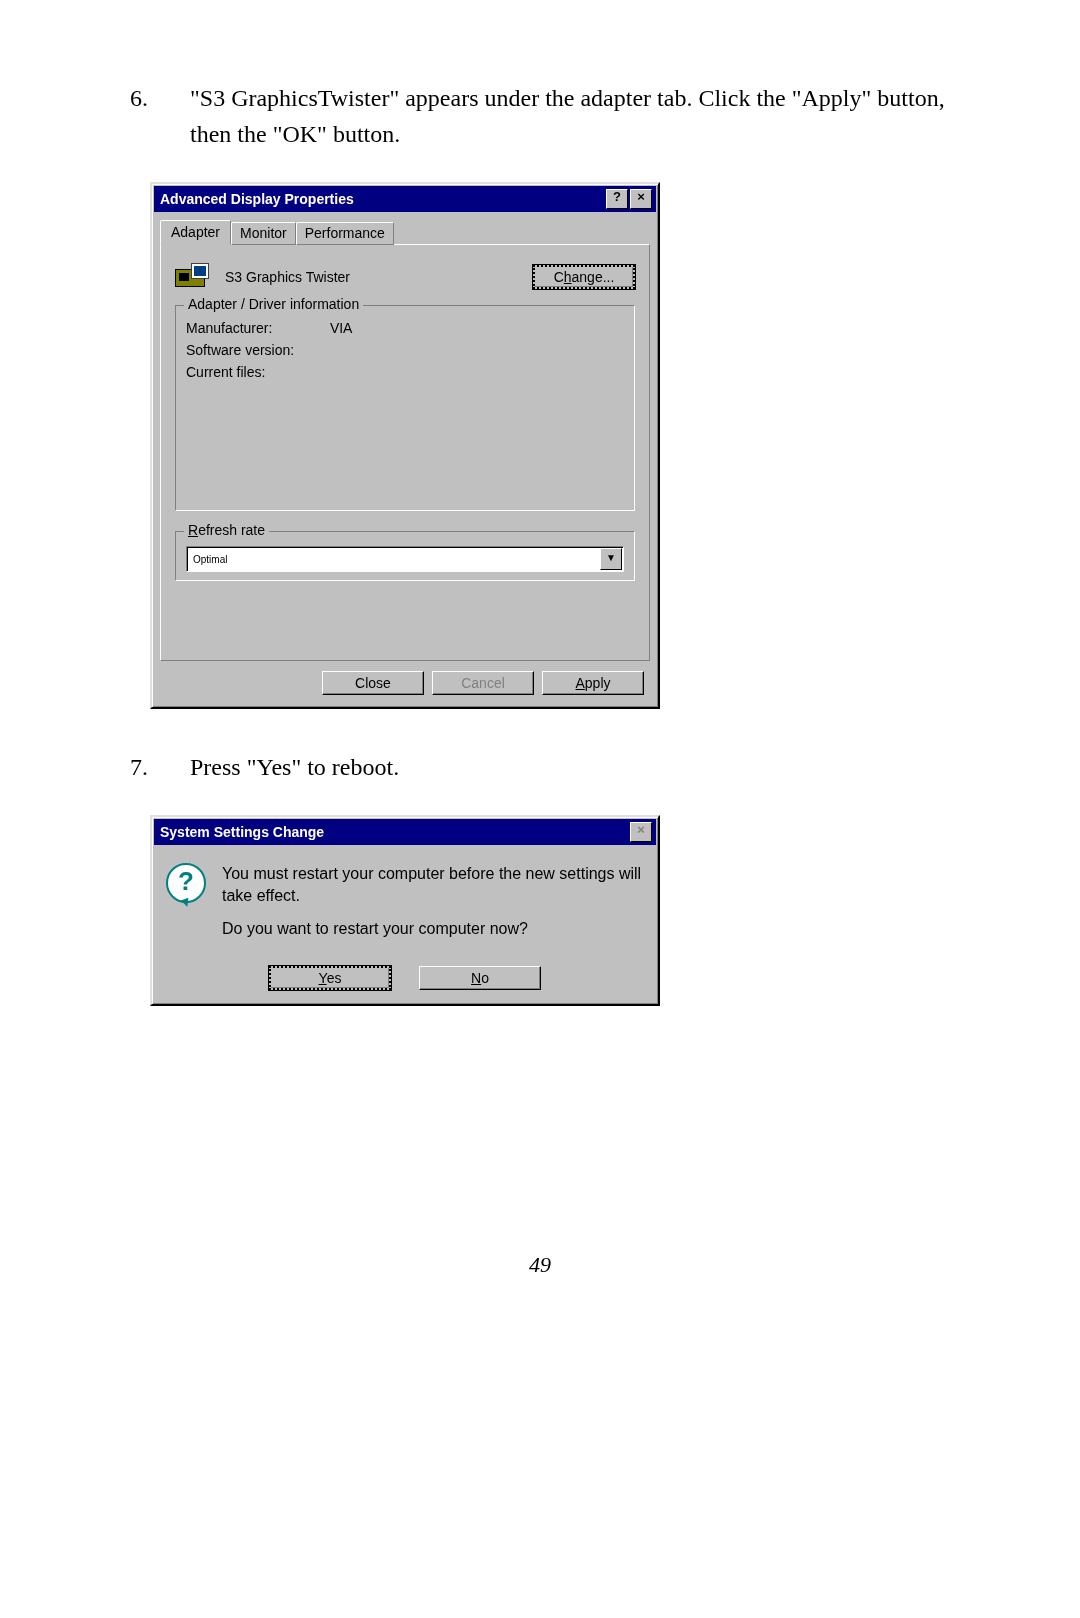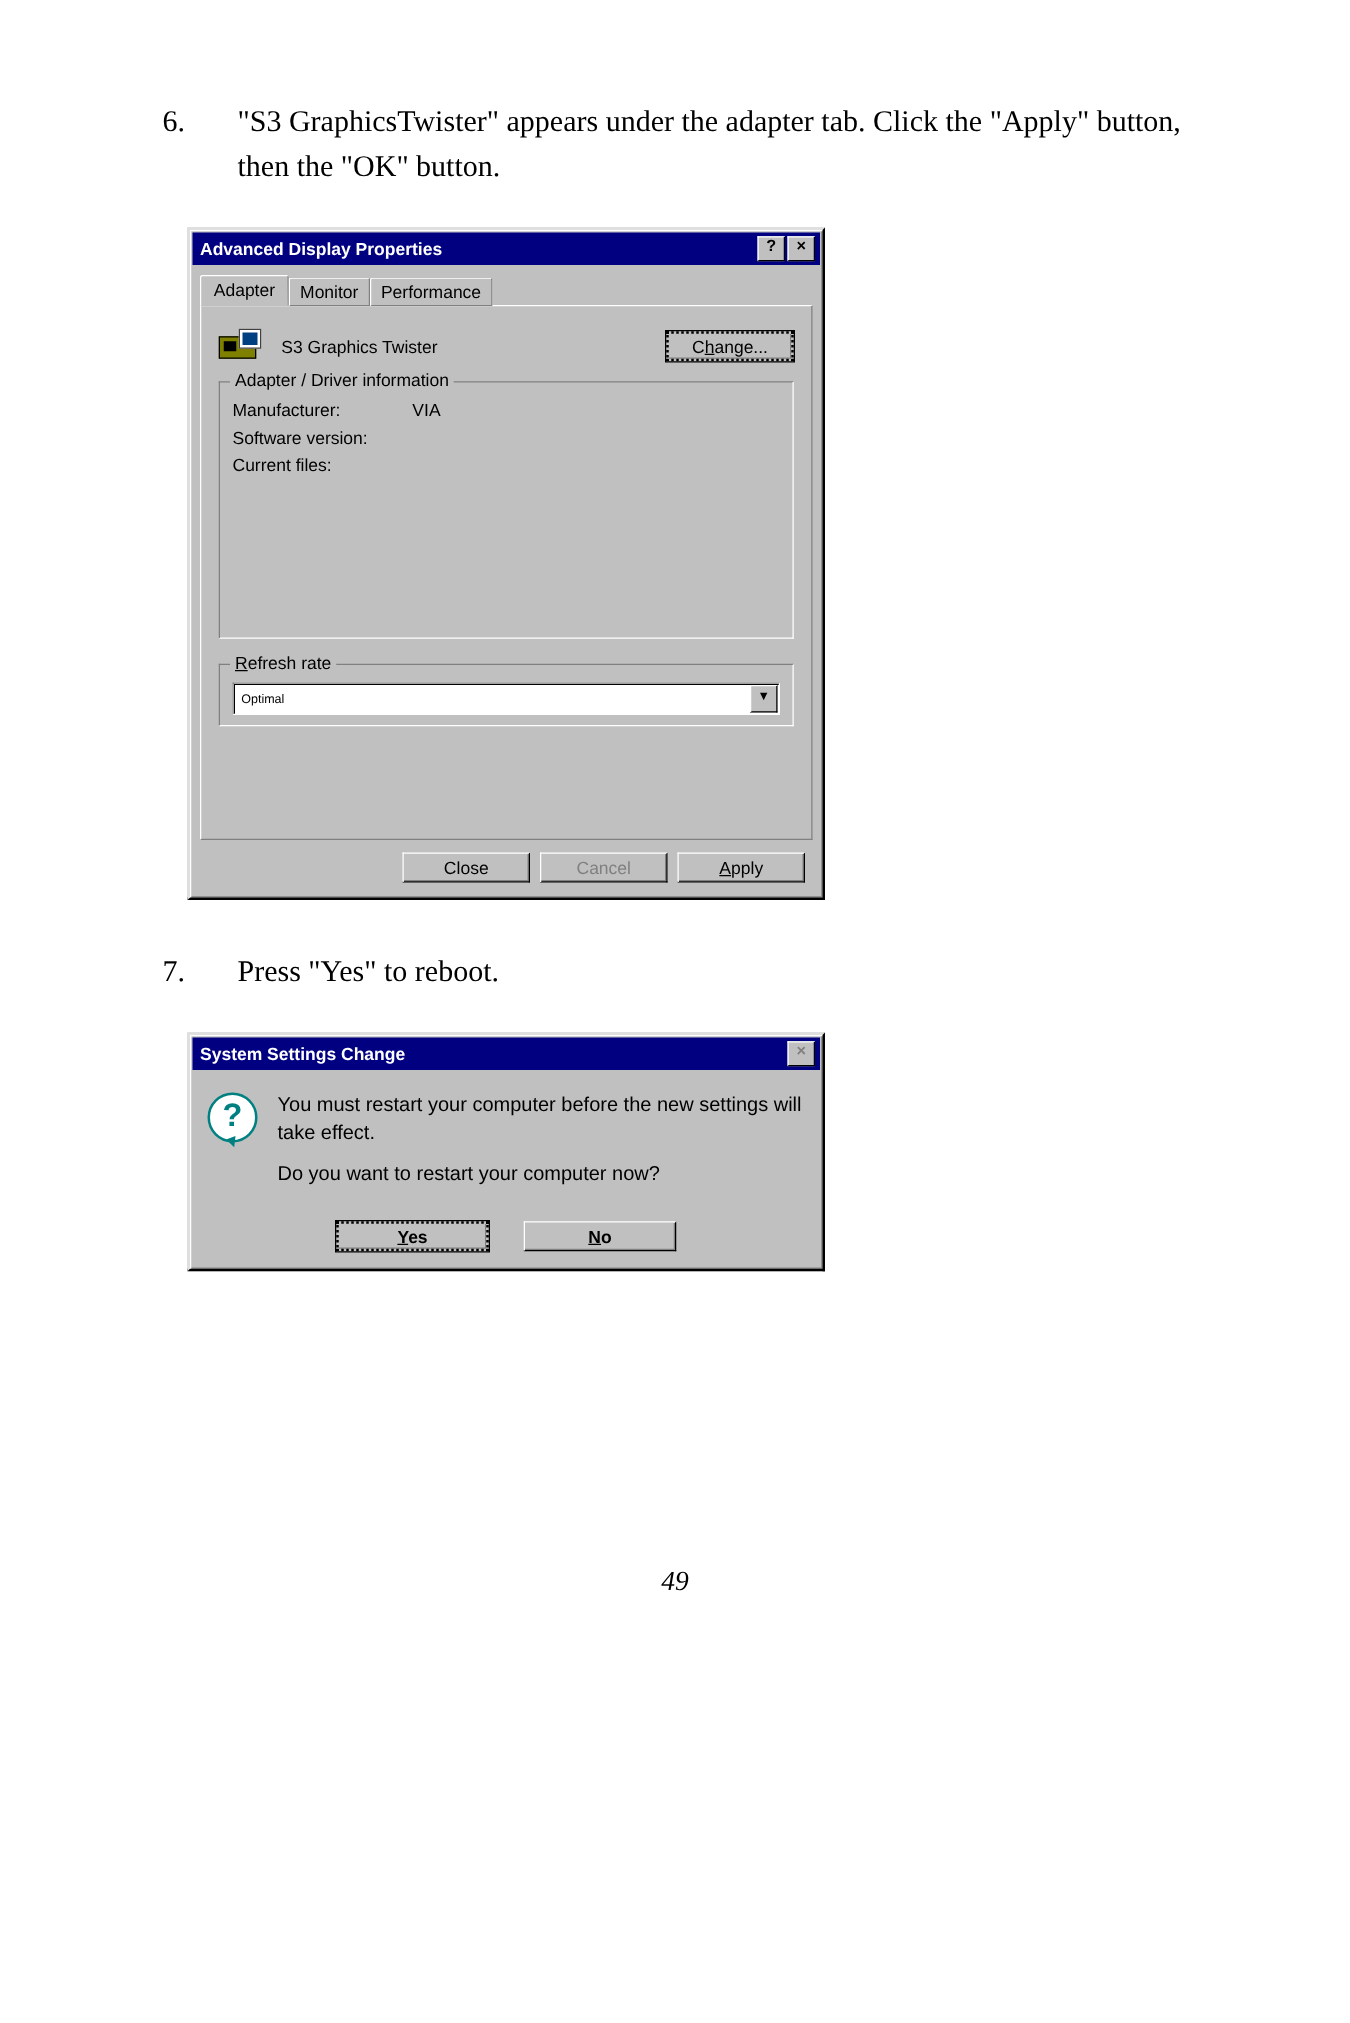--- a/index.html
+++ b/index.html
@@ -95,21 +95,21 @@
     padding: 2px 8px 3px 8px;
   }
   .tab.active {
     border-bottom: 1px solid #c0c0c0;
     z-index: 3;
   }
   .tab-panel {
     border: 1px solid;
     border-color: #fff #808080 #808080 #fff;
     background: #c0c0c0;
-    padding: 18px 14px 28px 14px;
+    padding: 18px 14px 17px 14px;
     min-height: 380px;
     position: relative;
   }
   .adapter-row {
     display: flex;
     align-items: center;
     margin-bottom: 14px;
   }
   .adapter-icon {
     width: 34px;
@@ -250,21 +250,20 @@
   .msg-text {
     font-size:16px;
     line-height:1.4;
   }
   .msg-text p {margin:0 0 10px 0;}
   .msg-buttons {
     display:flex;
     justify-content:center;
     gap:28px;
     padding: 6px 0 14px 0;
-    font-weight: bold;
   }
   .page-num {
     text-align:center;
     font-style:italic;
     font-size:22px;
     position:absolute;
     bottom:340px;
     left:0;right:0;
   }
 </style>

